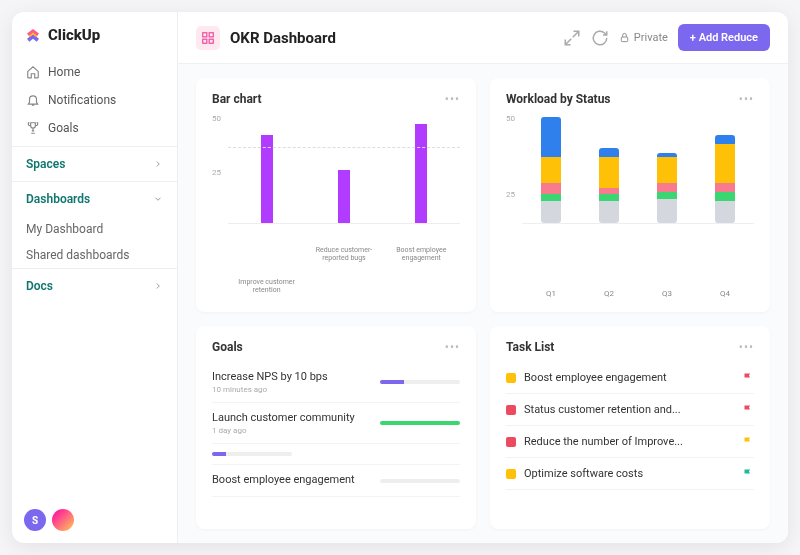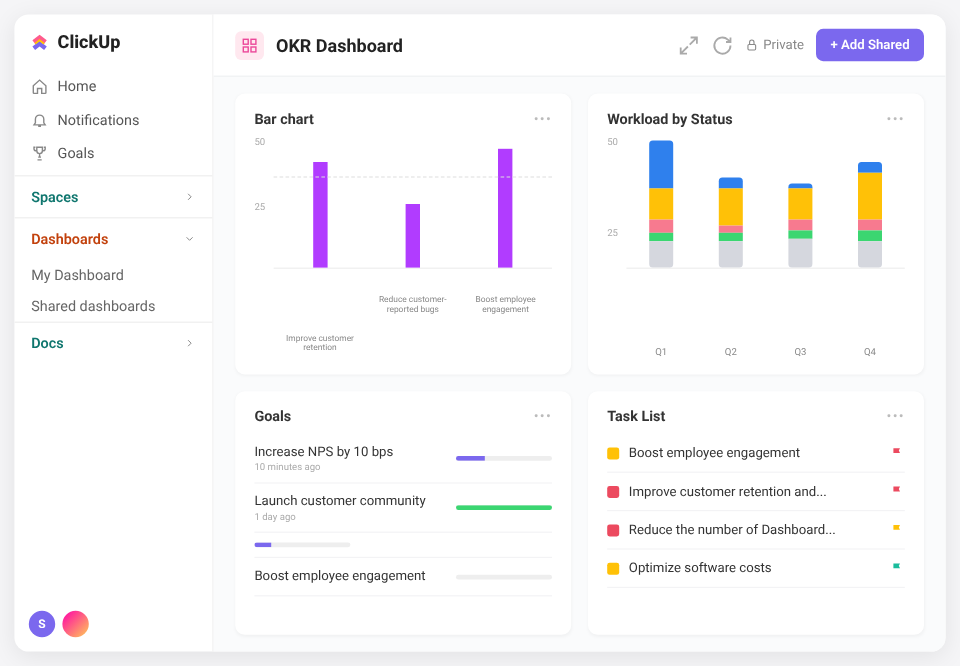--- a/index.html
+++ b/index.html
@@ -7,21 +7,21 @@
 .app { width: 776px; height: 531px; background: #fff; border-radius: 12px; display: flex; overflow: hidden; box-shadow: 0 4px 20px rgba(0,0,0,0.08); }
 .sidebar { width: 166px; border-right: 1px solid #eee; display: flex; flex-direction: column; }
 .logo-row { display: flex; align-items: center; padding: 14px 12px 10px; gap: 6px; }
 .logo-mark { width: 18px; height: 18px; }
 .logo-text { font-size: 15px; font-weight: 800; color: #222; }
 .nav { padding: 4px 0; }
 .nav-item { display: flex; align-items: center; gap: 8px; padding: 7px 14px; font-size: 12px; color: #555; cursor: pointer; }
 .nav-item .icon { width: 14px; height: 14px; color: #888; }
 .section { border-top: 1px solid #eee; }
 .section-header { display: flex; align-items: center; justify-content: space-between; padding: 10px 14px; font-size: 12px; color: #0f766e; font-weight: 600; cursor: pointer; }
-.section-header.active { color: #c2410c; }
+.section-header.active { color: #0f766e; }
 .sub-item { padding: 6px 14px 6px 14px; font-size: 12px; color: #666; cursor: pointer; }
 .chev { width: 10px; height: 10px; color: #888; }
 .sidebar-footer { margin-top: auto; padding: 12px; display: flex; align-items: center; gap: 6px; }
 .avatar { width: 22px; height: 22px; border-radius: 50%; }
 .avatar.s { background: #7b68ee; color: #fff; font-size: 10px; display: flex; align-items: center; justify-content: center; font-weight: 700; }
 .avatar.img { background: linear-gradient(135deg,#f0a,#fc5); }
 .main { flex: 1; display: flex; flex-direction: column; background: #fafbfc; }
 .topbar { display: flex; align-items: center; padding: 12px 18px; gap: 10px; background: #fff; border-bottom: 1px solid #eef0f2; }
 .topbar-icon { width: 24px; height: 24px; background: #ffe8ef; border-radius: 5px; display: flex; align-items: center; justify-content: center; }
 .topbar-icon svg { width: 14px; height: 14px; color: #ec4899; }
@@ -151,21 +151,21 @@
       <svg class="topbar-btn" viewBox="0 0 24 24" fill="none" stroke="currentColor" stroke-width="2">
           <path d="M21 12a9 9 0 11-3-6.7L21 8M21 3v5h-5"></path>
         </svg>
       <div class="private">
         <svg viewBox="0 0 24 24" fill="none" stroke="currentColor" stroke-width="2">
             <rect x="5" y="11" width="14" height="10" rx="2"></rect>
             <path d="M8 11V7a4 4 0 018 0v4"></path>
           </svg>
         <span>Private</span>
       </div>
-      <div class="add-widget">+ Add Shared</div>
+      <div class="add-widget">+ Add Reduce</div>
     </div>
 
     <div class="grid">
 
       <div class="card">
         <div class="card-head">
           <div class="card-title">Bar chart</div>
           <div class="more">•••</div>
         </div>
         <div class="bar-chart">
@@ -302,29 +302,29 @@
             <div class="task-row">
               <div class="task-sq" style="background: rgb(255, 193, 7);"></div>
               <div>Boost employee engagement</div>
               <div class="task-spacer"></div>
               <svg viewBox="0 0 24 24" class="flag">
                 <path d="M5 3v18M5 3h11l-2 4 2 4H5" fill="#ec4a5f"></path>
               </svg>
             </div>
             <div class="task-row">
               <div class="task-sq" style="background: rgb(236, 74, 95);"></div>
-              <div>Improve customer retention and...</div>
+              <div>Status customer retention and...</div>
               <div class="task-spacer"></div>
               <svg viewBox="0 0 24 24" class="flag">
                 <path d="M5 3v18M5 3h11l-2 4 2 4H5" fill="#ec4a5f"></path>
               </svg>
             </div>
             <div class="task-row">
               <div class="task-sq" style="background: rgb(236, 74, 95);"></div>
-              <div>Reduce the number of Dashboard...</div>
+              <div>Reduce the number of Improve...</div>
               <div class="task-spacer"></div>
               <svg viewBox="0 0 24 24" class="flag">
                 <path d="M5 3v18M5 3h11l-2 4 2 4H5" fill="#ffc107"></path>
               </svg>
             </div>
             <div class="task-row">
               <div class="task-sq" style="background: rgb(255, 193, 7);"></div>
               <div>Optimize software costs</div>
               <div class="task-spacer"></div>
               <svg viewBox="0 0 24 24" class="flag">

